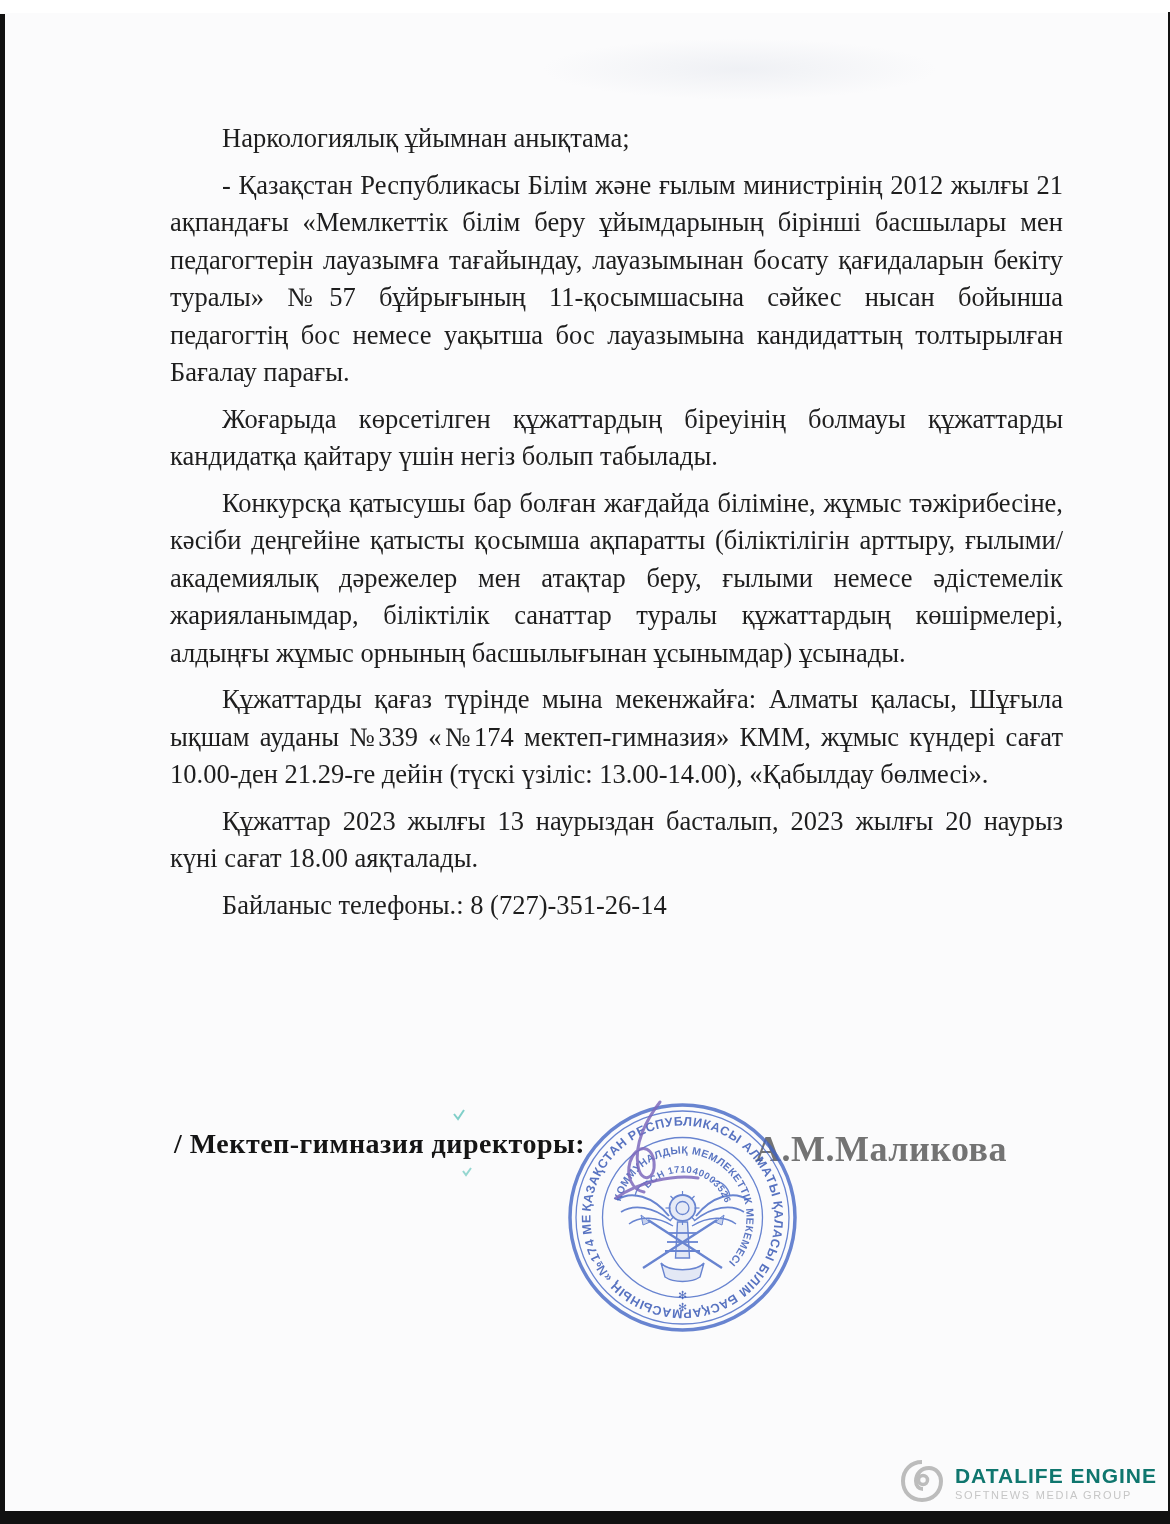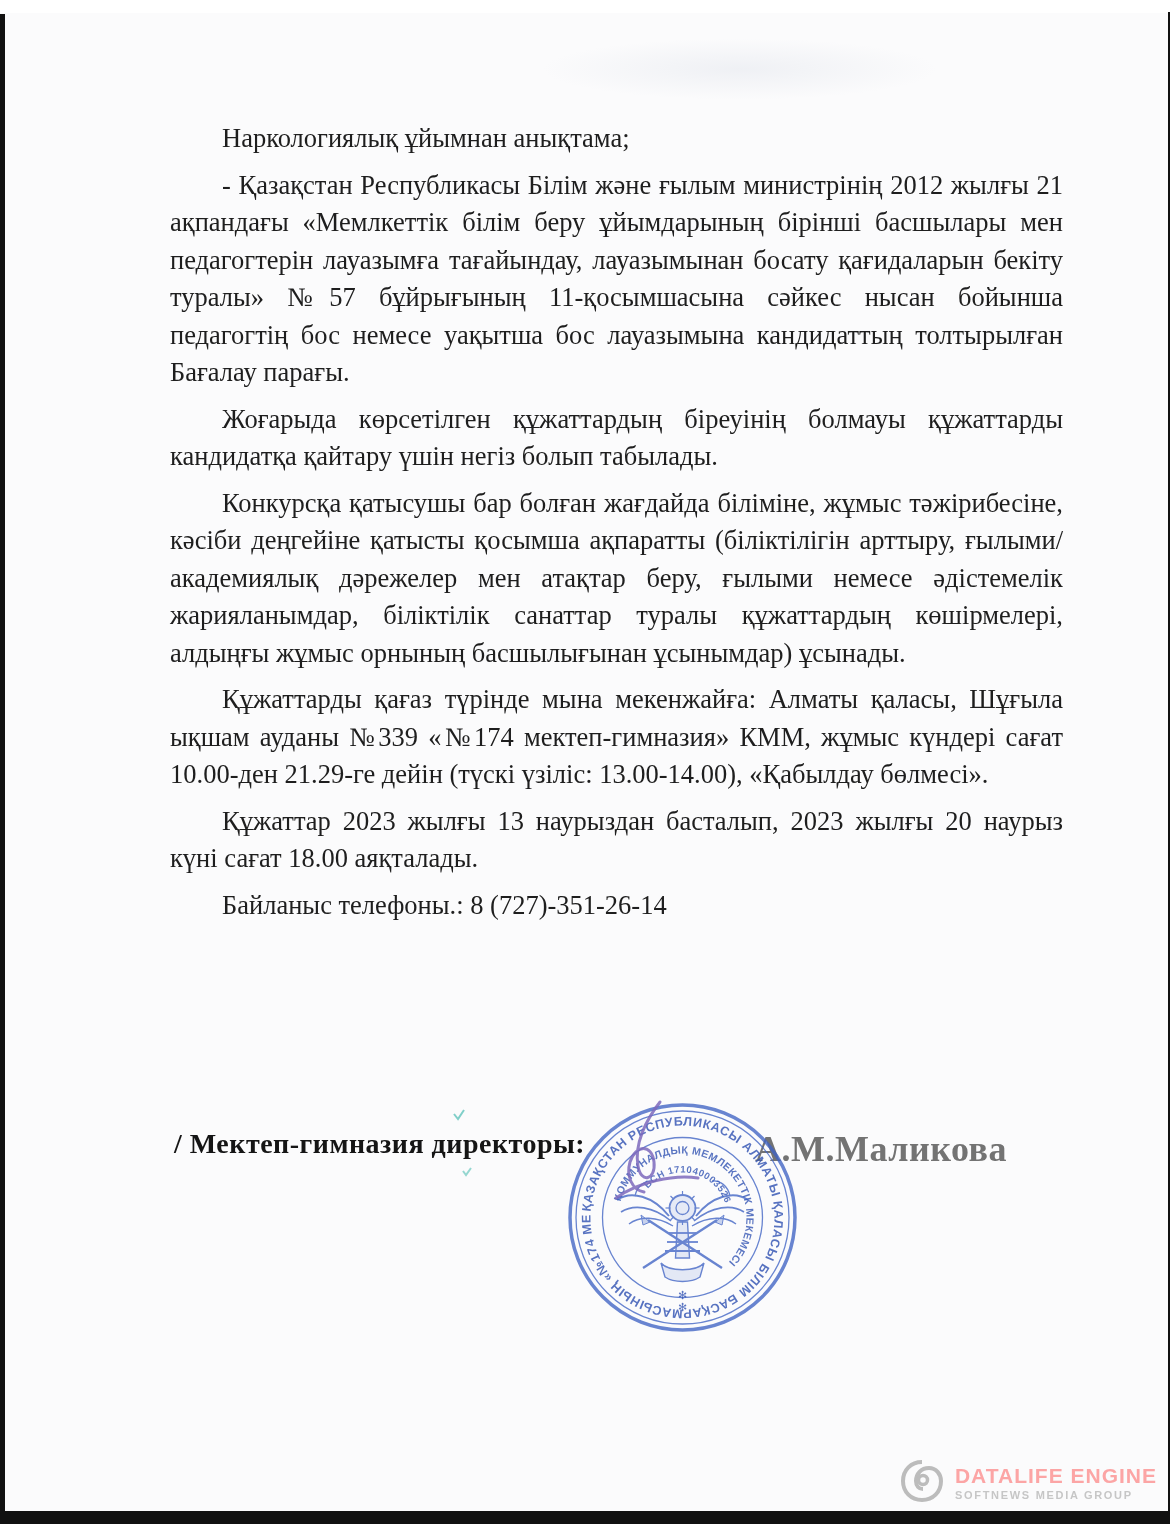--- a/index.html
+++ b/index.html
@@ -43,22 +43,22 @@
   .sig-scribble{position:absolute;left:598px;top:1092px;width:115px;height:135px;}
   .teal-mark{position:absolute;width:16px;height:16px;}
   .teal-1{left:452px;top:1106px;}
   .teal-2{left:460px;top:1162px;}
   .watermark{
     position:absolute;right:20px;bottom:16px;
     display:flex;align-items:center;gap:10px;
     font-family:"Liberation Sans","DejaVu Sans",sans-serif;
   }
   .wm-text{display:flex;flex-direction:column;}
-  .wm-title{font-size:21px;font-weight:bold;color:#fca5a5;letter-spacing:1px;line-height:22px;}
-  .wm-sub{font-size:11px;color:#c6c6c6;letter-spacing:1.7px;margin-top:2px;font-weight:bold;}
+  .wm-title{font-size:21px;font-weight:bold;color:#0f766e;letter-spacing:1px;line-height:22px;}
+  .wm-sub{font-size:11px;color:#c6c6c6;letter-spacing:1.7px;margin-top:2px;}
 </style>
 </head>
 <body>
 
 <div class="page">
   <div class="paper"></div>
   <div class="top-white"></div>
   <div class="edge edge-left"></div>
   <div class="edge edge-right"></div>
   <div class="edge edge-bottom"></div>

